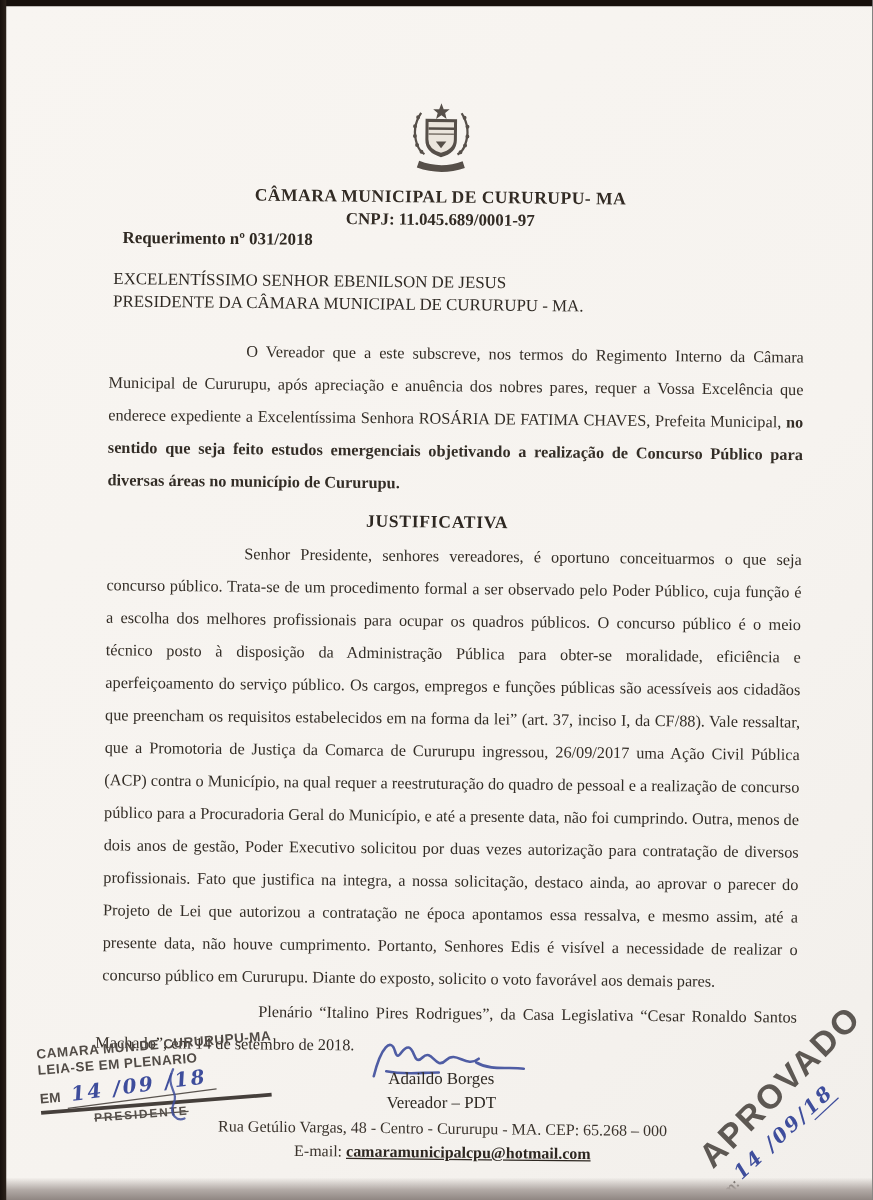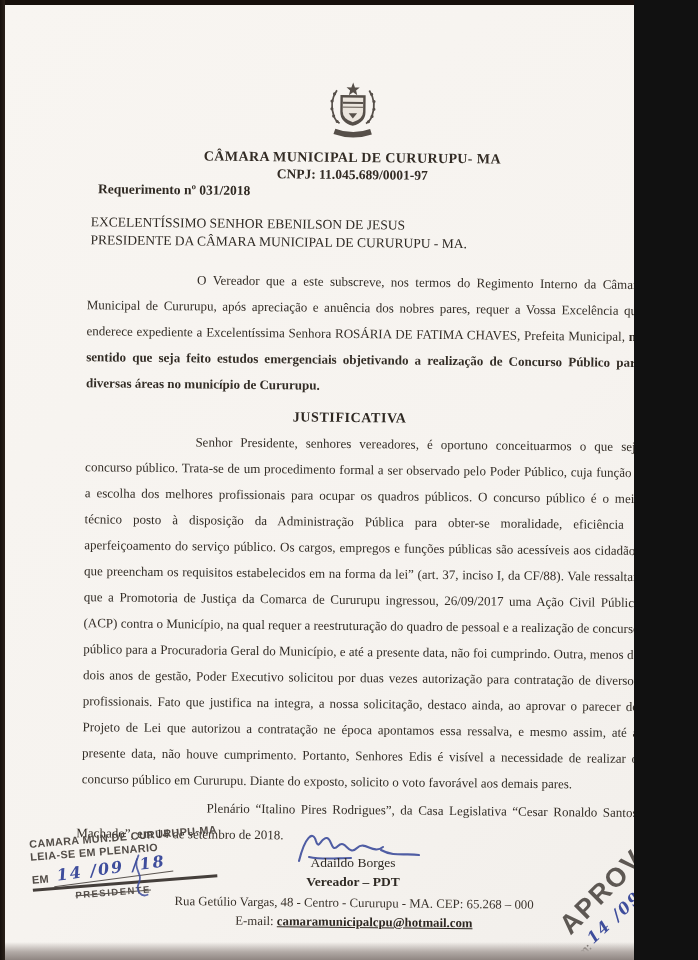--- a/index.html
+++ b/index.html
@@ -1,16 +1,16 @@
 <!DOCTYPE html>
 <html><head>
 <meta charset="utf-8">
 <style>
   html,body{margin:0;padding:0;background:#111;}
-  .scan{position:relative;width:634px;height:960px;background:#f7f4f0;overflow:hidden;
+  .scan{position:relative;width:698px;height:960px;background:#f7f4f0;overflow:hidden;
         font-family:"Liberation Serif","DejaVu Serif",serif;color:#2e2822;}
   .edge-top{position:absolute;left:0;top:0;width:698px;height:5px;background:#17100c;z-index:9;}
   .edge-left{position:absolute;left:0;top:0;width:5px;height:960px;background:linear-gradient(to right,#17100c,#2b211a);z-index:9;}
   .edge-bottom{position:absolute;left:0;bottom:0;width:698px;height:18px;
         background:linear-gradient(to bottom,rgba(168,159,155,0),#b2aaa6 55%,#8f8682);z-index:8;}
   .paper{position:absolute;left:5px;top:5px;right:0;bottom:0;
          background:linear-gradient(135deg,#f8f5f1 0%,#f6f3ef 60%,#f2efeb 100%);}
   .doc{position:absolute;left:0;top:0;width:698px;transform:rotate(.6deg);transform-origin:60px 0;}
 
   .crest-wrap{margin-top:74px;text-align:center;}
@@ -24,21 +24,21 @@
         text-indent:110px;color:#332d26;}
   .para .b{font-weight:bold;}
   .heading{margin-top:11px;text-align:center;font-weight:bold;font-size:14px;letter-spacing:.6px;color:#2e2822;}
   .para2{margin-top:5px;}
   .closing{margin:2px 57px 0 80px;font-size:13px;line-height:26px;text-align:justify;
         text-indent:130px;color:#332d26;}
 
   .sig-block{position:absolute;left:248px;top:822px;width:200px;text-align:center;z-index:3;}
   .sig-svg{display:block;margin:0 auto -16px 40px;}
   .sig-name{font-size:13.5px;color:#2f2a24;}
-  .sig-role{font-size:13.5px;color:#2f2a24;margin-top:3px;font-weight:bold;}
+  .sig-role{font-size:13.5px;color:#2f2a24;margin-top:3px;}
 
   .stamp-left{position:absolute;left:26px;top:824px;width:225px;transform:rotate(-4.5deg);
         font-family:"Liberation Sans","DejaVu Sans",sans-serif;color:#524c47;z-index:2;}
   .stamp-left .l1,.stamp-left .l2{font-size:10.8px;font-weight:bold;letter-spacing:.4px;line-height:13px;}
   .stamp-date-row{display:flex;align-items:flex-end;margin-top:2px;font-weight:bold;font-size:11px;height:20px;}
   .hand{font-family:"DejaVu Serif",cursive;font-style:italic;color:#3e4d9c;}
   .stamp-date-row .hand{font-size:16px;letter-spacing:2px;display:inline-block;transform:rotate(-3deg);
         border-bottom:1.5px solid #5a544f;padding:0 6px 1px 4px;margin-left:4px;}
   .stamp-bar{width:185px;border-top:3px solid #453f3b;margin-top:3px;}
   .stamp-pres{margin:1px 0 0 42px;font-size:9.5px;font-weight:bold;letter-spacing:1.5px;

